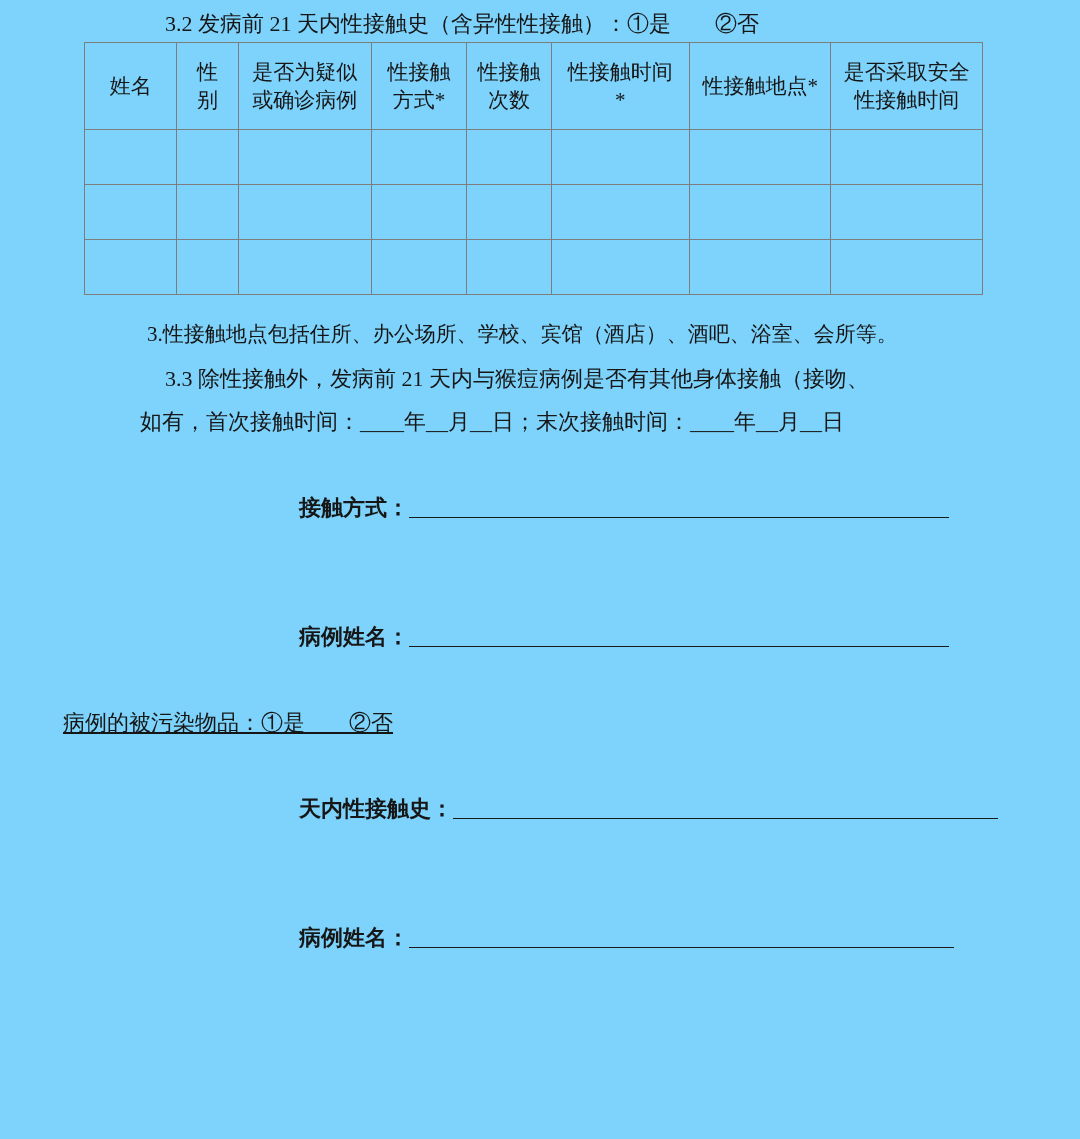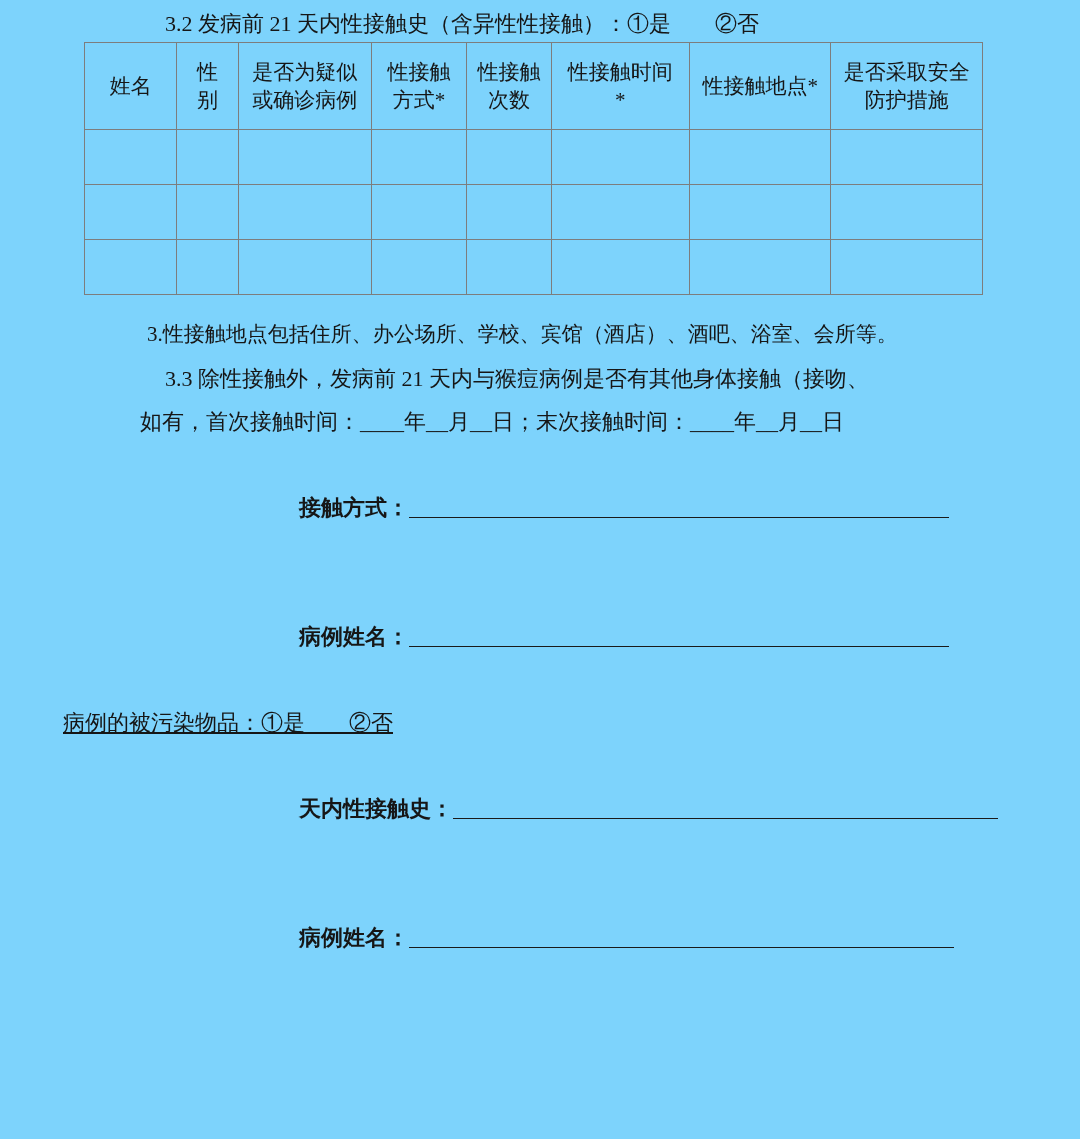--- a/index.html
+++ b/index.html
@@ -92,21 +92,21 @@
           <th>是否为疑似
 或确诊病例</th>
           <th>性接触
 方式*</th>
           <th>性接触
 次数</th>
           <th>性接触时间
 *</th>
           <th>性接触地点*</th>
           <th>是否采取安全
-防护措施</th>
+性接触时间</th>
         </tr>
     </thead>
     <tbody>
         <tr>
           <td></td>
           <td></td>
           <td></td>
           <td></td>
           <td></td>
           <td></td>

